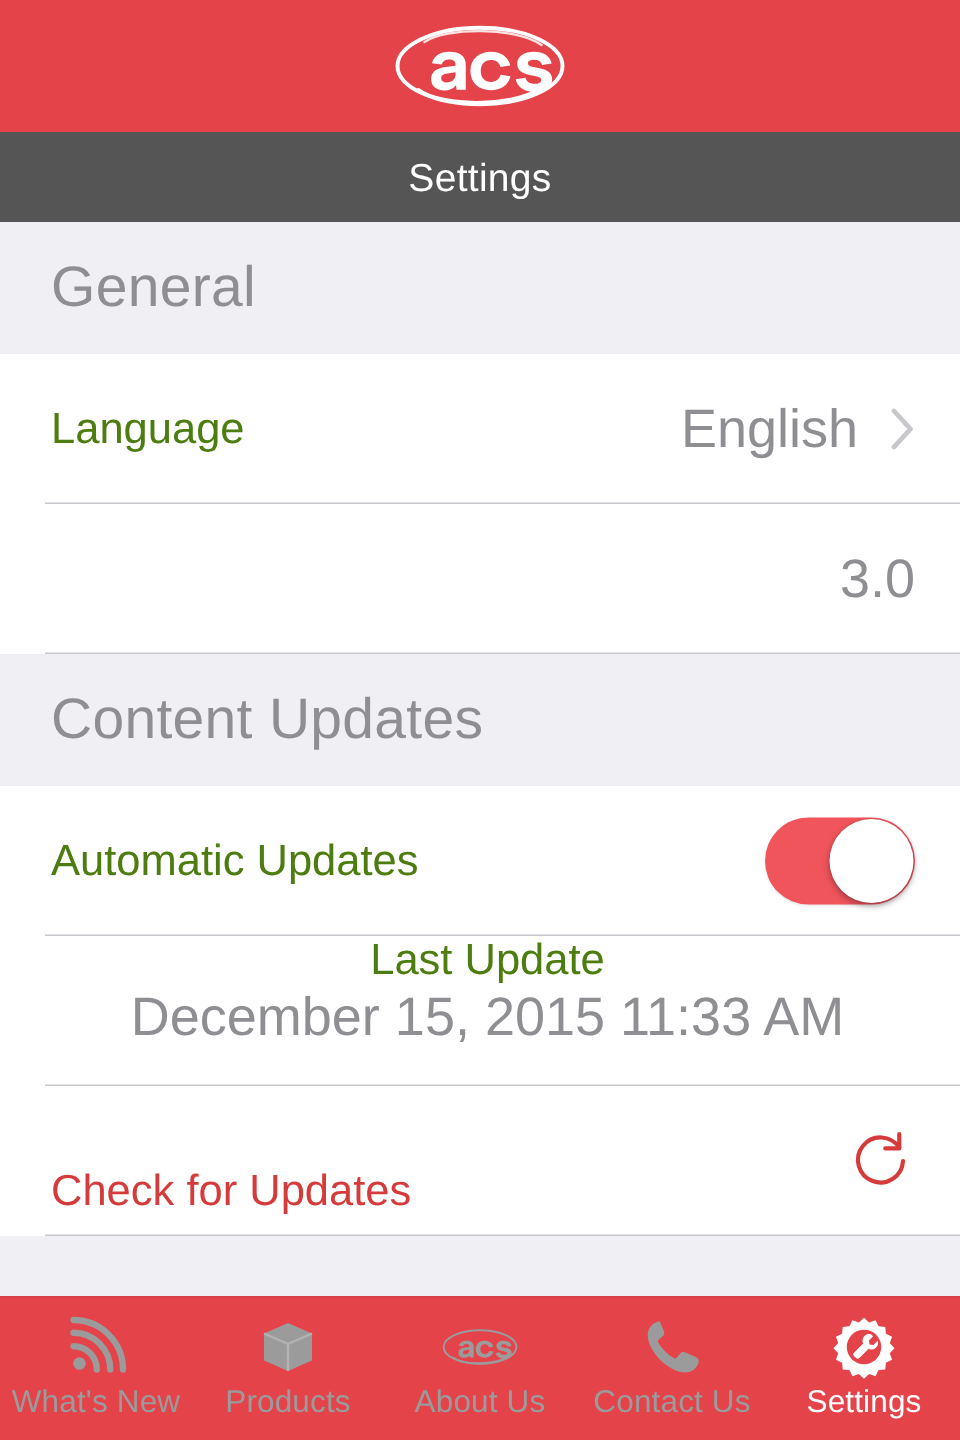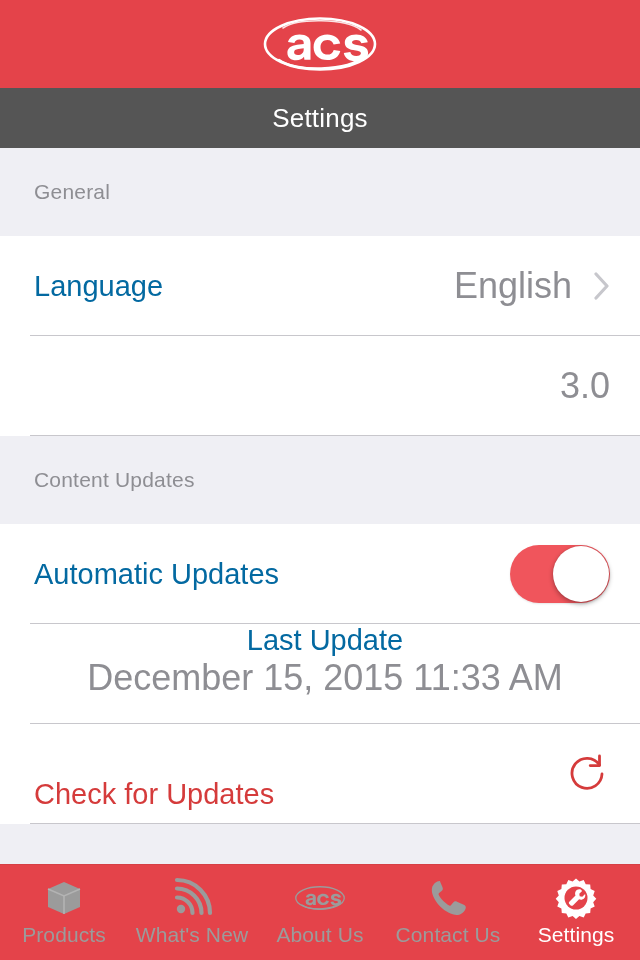--- a/index.html
+++ b/index.html
@@ -70,21 +70,21 @@
   .section-header {
     height: 88px;
     background: #efeff4;
     display: flex;
     align-items: center;
     padding: 0 0 0 34px;
   }
 
   .section-header-label {
     color: #8e8e93;
-    font-size: 21px;
+    font-size: 38px;
     font-weight: 400;
     letter-spacing: 0.2px;
   }
 
   .group {
     background: #ffffff;
   }
 
   .row {
     position: relative;
@@ -99,21 +99,21 @@
     content: "";
     position: absolute;
     left: 30px;
     right: 0;
     bottom: 0;
     height: 1px;
     background: #c8c7cc;
   }
 
   .row-title {
-    color: #0369a1;
+    color: #4d7c0f;
     font-size: 29px;
     font-weight: 400;
     white-space: nowrap;
   }
 
   .row-title.accent {
     color: #d53b3b;
     margin-top: 40px;
   }
 
@@ -307,38 +307,38 @@
 
     <div class="gap-filler"></div>
 
   </div>
 
   <div class="tab-bar">
 
     <div class="tab">
       <span class="tab-icon">
         <svg width="44" height="44" viewBox="0 0 44 44" xmlns="http://www.w3.org/2000/svg" aria-hidden="true">
-          <path d="M22 6 L38 13 L38 31 L22 38 L6 31 L6 13 Z" fill="#9b9b9b"></path>
-          <path d="M6 13 L22 20 L38 13" fill="none" stroke="#b3b3b3" stroke-width="1.6"></path>
-          <path d="M22 20 L22 38" fill="none" stroke="#b3b3b3" stroke-width="1.6"></path>
-        </svg>
-      </span>
-      <span class="tab-label">Products</span>
-    </div>
-
-    <div class="tab">
-      <span class="tab-icon">
-        <svg width="44" height="44" viewBox="0 0 44 44" xmlns="http://www.w3.org/2000/svg" aria-hidden="true">
           <circle cx="11" cy="33" r="4.2" fill="#9b9b9b"></circle>
           <path d="M7 21.5 A15.5 15.5 0 0 1 22.5 37" fill="none" stroke="#9b9b9b" stroke-width="4.2" stroke-linecap="round"></path>
           <path d="M7 12.5 A24.5 24.5 0 0 1 31.5 37" fill="none" stroke="#9b9b9b" stroke-width="4.2" stroke-linecap="round"></path>
           <path d="M7 4 A33 33 0 0 1 40 37" fill="none" stroke="#9b9b9b" stroke-width="4.2" stroke-linecap="round"></path>
         </svg>
       </span>
       <span class="tab-label">What's New</span>
+    </div>
+
+    <div class="tab">
+      <span class="tab-icon">
+        <svg width="44" height="44" viewBox="0 0 44 44" xmlns="http://www.w3.org/2000/svg" aria-hidden="true">
+          <path d="M22 6 L38 13 L38 31 L22 38 L6 31 L6 13 Z" fill="#9b9b9b"></path>
+          <path d="M6 13 L22 20 L38 13" fill="none" stroke="#b3b3b3" stroke-width="1.6"></path>
+          <path d="M22 20 L22 38" fill="none" stroke="#b3b3b3" stroke-width="1.6"></path>
+        </svg>
+      </span>
+      <span class="tab-label">Products</span>
     </div>
 
     <div class="tab">
       <span class="tab-icon">
         <svg width="54" height="34" viewBox="0 0 118 60" xmlns="http://www.w3.org/2000/svg" aria-hidden="true">
           <ellipse cx="59" cy="30" rx="55" ry="25.5" fill="none" stroke="#9b9b9b" stroke-width="3"></ellipse>
           <path d="M18 46 C34 58, 86 58, 104 42" fill="none" stroke="#9b9b9b" stroke-width="3" stroke-linecap="round"></path>
           <g fill="#9b9b9b">
             <path d="M38.5 20.5 c-6.2 0-10.4 3-11.5 7.6 l6.4 0.9 c0.6-2.2 2.3-3.4 5-3.4 c2.8 0 4.3 1.2 4.3 3.2 v1.1 l-6.5 0.8 c-6.3 0.8-9.8 3.4-9.8 8 c0 4.6 3.4 7.6 8.7 7.6 c3.7 0 6.3-1.3 7.9-3.5 l0.4 3 h6.1 V28.9 c0-5.4-4-8.4-11-8.4 z m4.2 15.2 c0 3.1-2.4 5.3-5.9 5.3 c-2.3 0-3.7-1-3.7-2.8 c0-1.8 1.3-2.8 4.2-3.2 l5.4-0.8 v1.5 z"></path>
             <path d="M66.3 20.5 c-8.2 0-13.7 5.1-13.7 12.8 c0 7.7 5.5 12.8 13.7 12.8 c6.8 0 11.7-3.5 13-9.2 l-6.6-1 c-0.8 3-3.1 4.7-6.3 4.7 c-4.2 0-6.9-2.8-6.9-7.3 c0-4.5 2.7-7.3 6.9-7.3 c3.2 0 5.5 1.7 6.2 4.6 l6.6-1 c-1.3-5.6-6.2-9.1-12.9-9.1 z"></path>

